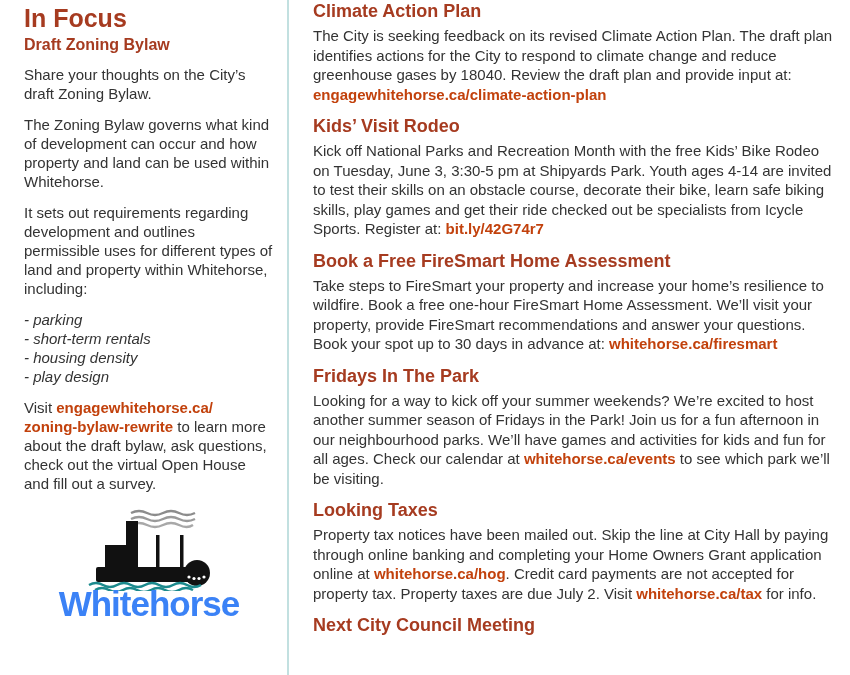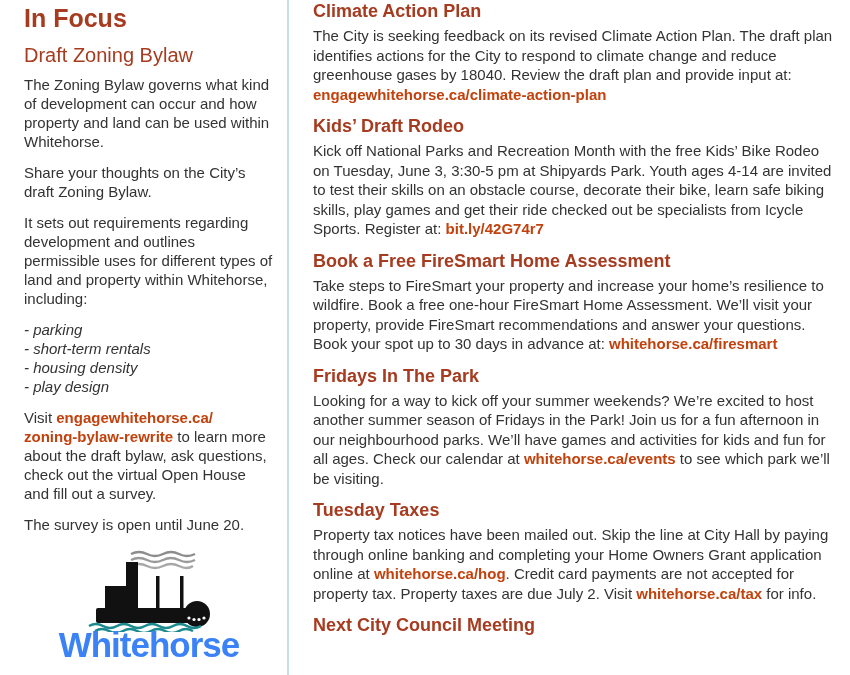--- a/index.html
+++ b/index.html
@@ -10,21 +10,21 @@
   }
   .page{position:absolute;inset:0;}
   
   .left-col{
     position:absolute;left:24px;top:0;width:250px;padding-top:3px;
   }
   .left-col h1{
     margin:0;font-size:25px;line-height:30px;font-weight:bold;color:#A63B20;
   }
   .left-col h2{
-    margin:10px 0 8px 0;font-size:20px;line-height:24px;font-weight:normal;color:#A63B20;
+    margin:0 0 8px 0;font-size:16px;line-height:24px;font-weight:bold;color:#A63B20;
   }
   .left-col p{margin:0 0 12px 0;font-size:15px;line-height:19px;}
   .plist{margin:7px 0 12px 0;font-size:15px;line-height:19px;font-style:italic;}
   .link{color:#c2410c;font-weight:600;cursor:pointer;}
   
   .divider{
     position:absolute;left:287px;top:0;width:2px;height:675px;background:#C2E0E0;
   }
   
   .right-col{
@@ -44,31 +44,30 @@
   }
 </style>
 </head>
 <body>
 
 <div class="page">
 
   <aside class="left-col">
     <h1>In Focus</h1>
     <h2>Draft Zoning Bylaw</h2>
+    <p><span>Share your thoughts on the City’s draft Zoning Bylaw.</span></p>
     <p><span>The Zoning Bylaw governs what kind of development can occur and how property and land can be used within Whitehorse.</span></p>
-    <p><span>Share your thoughts on the City’s draft Zoning Bylaw.</span></p>
     <p><span>It sets out requirements regarding development and outlines permissible uses for different types of land and property within Whitehorse, including:</span></p>
     <div class="plist">
         <div>- parking</div>
         <div>- short-term rentals</div>
         <div>- housing density</div>
         <div>- play design</div>
       </div>
     <p><span>Visit </span><span class="link">engagewhitehorse.ca/</span><br><span class="link">zoning-bylaw-rewrite</span><span> to learn more about the draft bylaw, ask questions, check out the virtual Open House and fill out a survey.</span></p>
-    <p><span>The survey is open until June 20.</span></p>
 
     <div class="logo">
       <svg width="160" height="86" viewBox="0 0 160 86">
 
         <g stroke="#8C8C8C" stroke-width="2.4" fill="none">
           <path d="M62 8  q8 -4 16 0 t16 0 t16 0 t16 0"></path>
           <path d="M62 14 q8 -4 16 0 t16 0 t16 0 t16 0" stroke="#9A9A9A"></path>
           <path d="M62 20 q8 -4 16 0 t16 0 t16 0 t14 0" stroke="#A8A8A8"></path>
         </g>
 
@@ -101,33 +100,33 @@
   </aside>
 
   <div class="divider"></div>
 
   <main class="right-col">
     <section>
       <h3>Climate Action Plan</h3>
       <p><span>The City is seeking feedback on its revised Climate Action Plan. The draft plan identifies actions for the City to respond to climate change and reduce greenhouse gases by 18040. Review the draft plan and provide input at: </span><span class="link">engagewhitehorse.ca/climate-action-plan</span></p>
     </section>
     <section>
-      <h3>Kids’ Draft Rodeo</h3>
+      <h3>Kids’ Visit Rodeo</h3>
       <p><span>Kick off National Parks and Recreation Month with the free Kids’ Bike Rodeo on Tuesday, June 3, 3:30-5 pm at Shipyards Park. Youth ages 4-14 are invited to test their skills on an obstacle course, decorate their bike, learn safe biking skills, play games and  get their ride checked out be specialists from Icycle Sports. Register at: </span><span class="link">bit.ly/42G74r7</span></p>
     </section>
     <section>
       <h3>Book a Free FireSmart Home Assessment</h3>
       <p><span>Take steps to FireSmart your property and increase your home’s resilience to wildfire. Book a free one-hour FireSmart Home Assessment. We’ll visit your property, provide FireSmart recommendations and answer your questions. Book your spot up to 30 days in advance at: </span><span class="link">whitehorse.ca/firesmart</span></p>
     </section>
     <section>
       <h3>Fridays In The Park</h3>
       <p><span>Looking for a way to kick off your summer weekends? We’re excited to host another summer season of Fridays in the Park! Join us for a fun afternoon in our neighbourhood parks. We’ll have games and activities for kids and fun for all ages. Check our calendar at </span><span class="link">whitehorse.ca/events</span><span> to see which park we’ll be visiting.</span></p>
     </section>
     <section>
-      <h3>Tuesday Taxes</h3>
+      <h3>Looking Taxes</h3>
       <p><span>Property tax notices have been mailed out. Skip the line at City Hall by paying through online banking and completing your Home Owners Grant application online at </span><span class="link">whitehorse.ca/hog</span><span>. Credit card payments are not accepted for property tax. Property taxes are due July 2. Visit </span><span class="link">whitehorse.ca/tax</span><span> for info.</span></p>
     </section>
     <section>
       <h3>Next City Council Meeting</h3>
     </section>
   </main>
 
 </div>
 
 </body></html>

